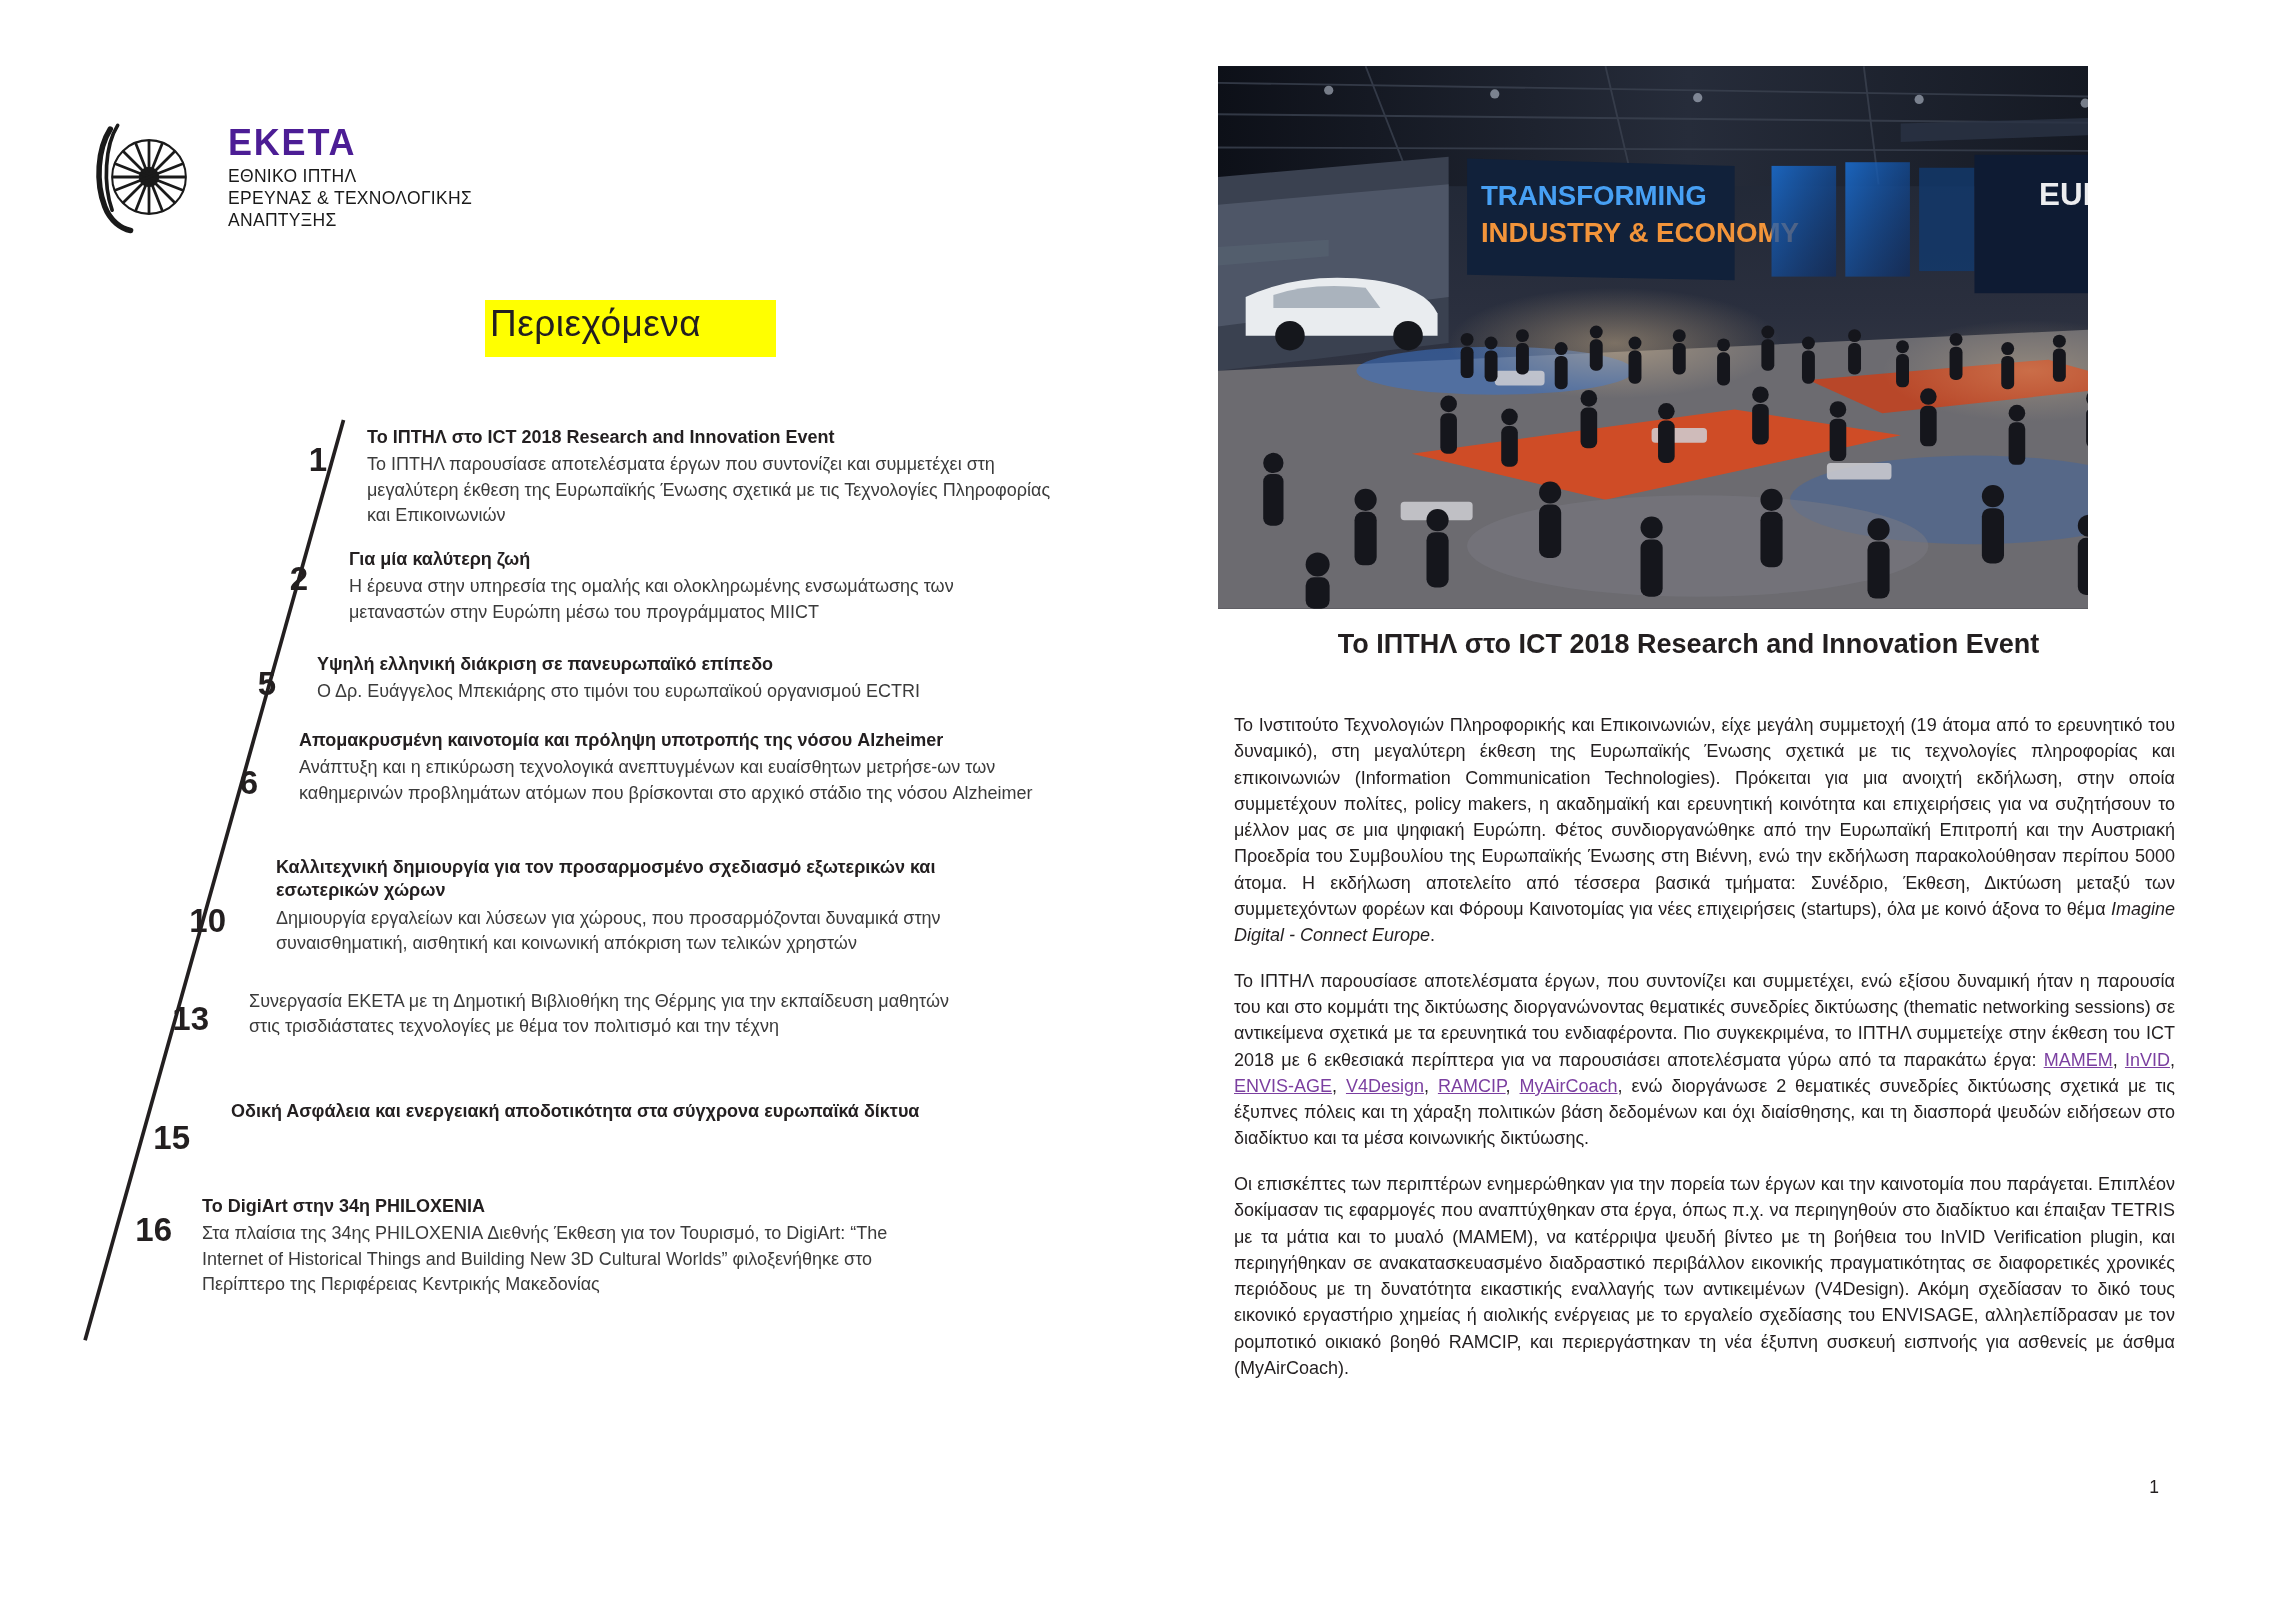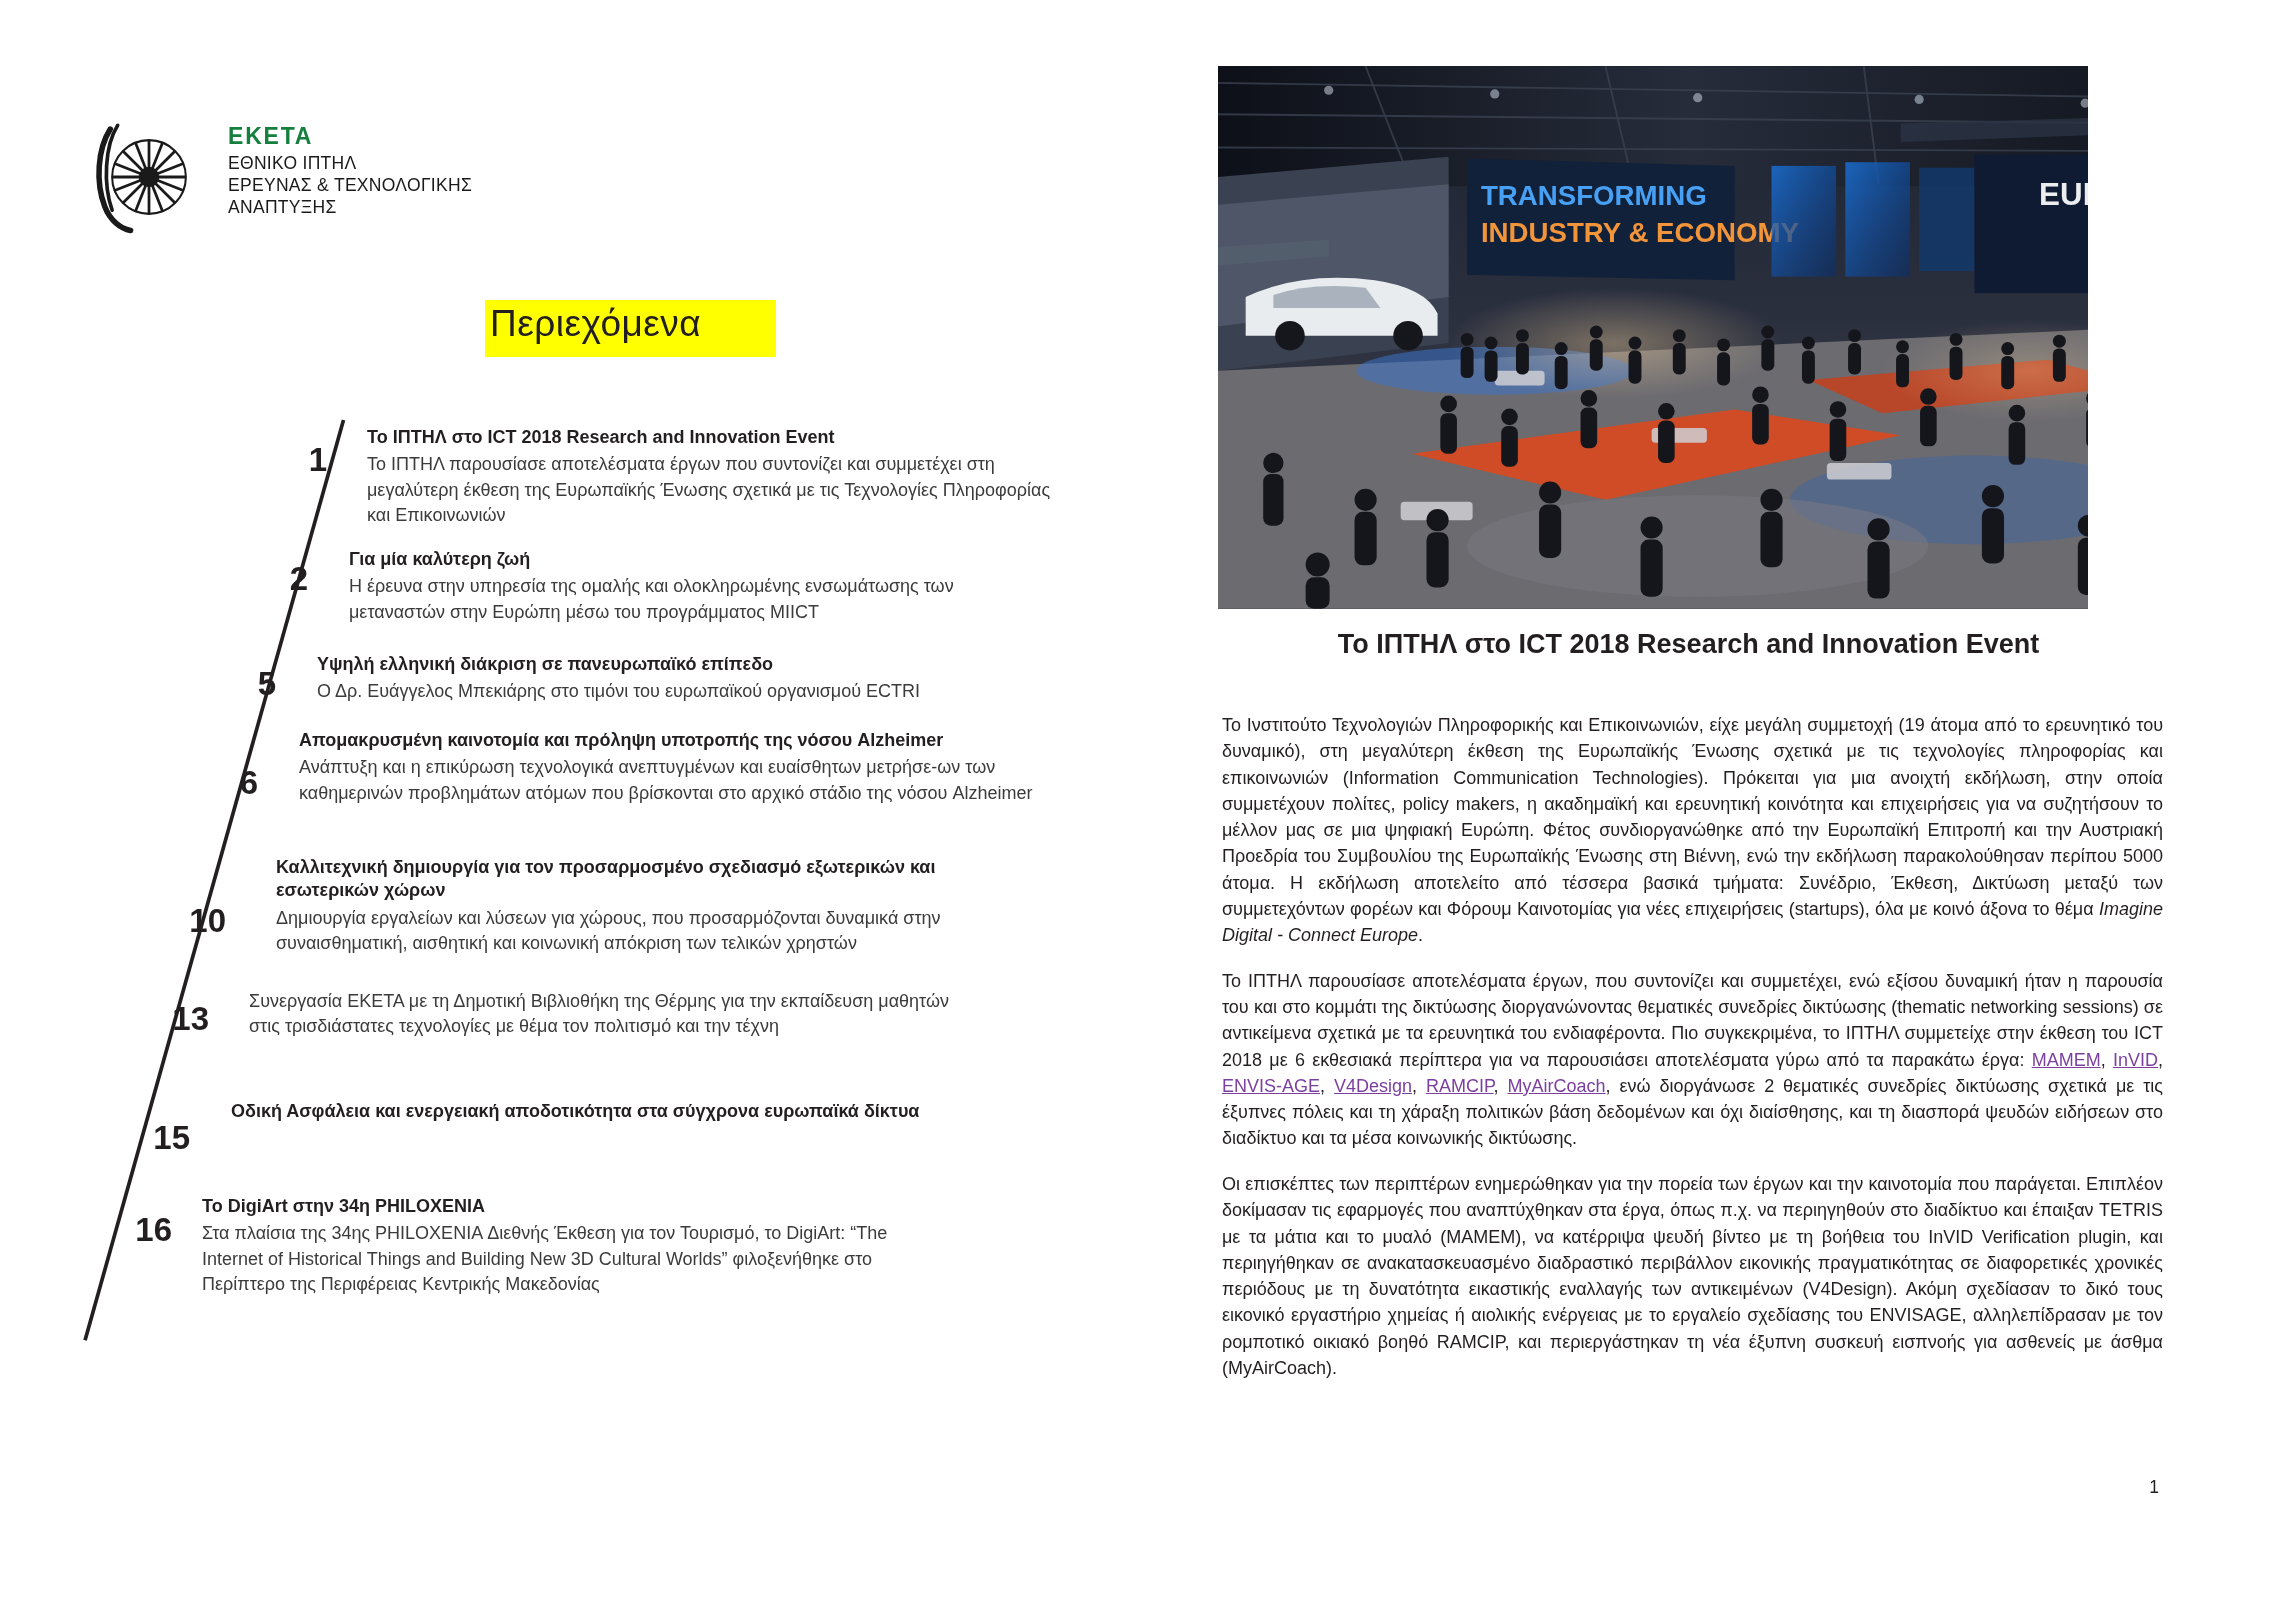--- a/index.html
+++ b/index.html
@@ -37,24 +37,24 @@
     width: 118px;
     height: 118px;
     position: relative;
     flex: none;
   }
   .logo-text {
     margin-left: 20px;
     padding-top: 7.4px;
   }
   .logo-title {
-    font-size: 23px;
+    font-size: 36px;
     font-weight: bold;
     letter-spacing: 1.8px;
-    color: #15803d;
+    color: #4c1d95;
     line-height: 1;
   }
   .logo-sub {
     font-size: 17.5px;
     color: #1a1a1a;
     line-height: 1.25;
     margin-top: 4.6px;
     letter-spacing: 0.3px;
   }
 
@@ -147,21 +147,21 @@
     top: 629px;
     width: 941px;
     text-align: center;
     font-size: 27px;
     font-weight: bold;
     color: #231f20;
   }
 
   .article-body {
     position: absolute;
-    left: 4px;
+    left: 16px;
     top: 694px;
     width: 941px;
   }
   .para {
     font-size: 18px;
     line-height: 1.46;
     color: #231f20;
     text-align: justify;
     margin-bottom: 19.4px;
   }

